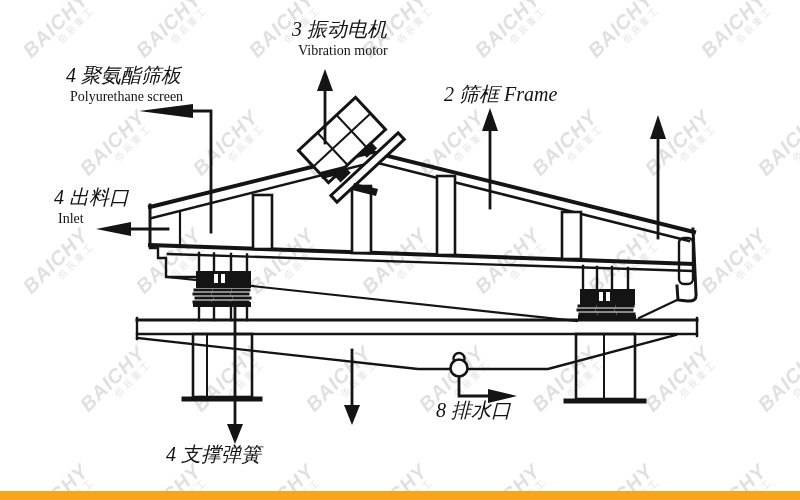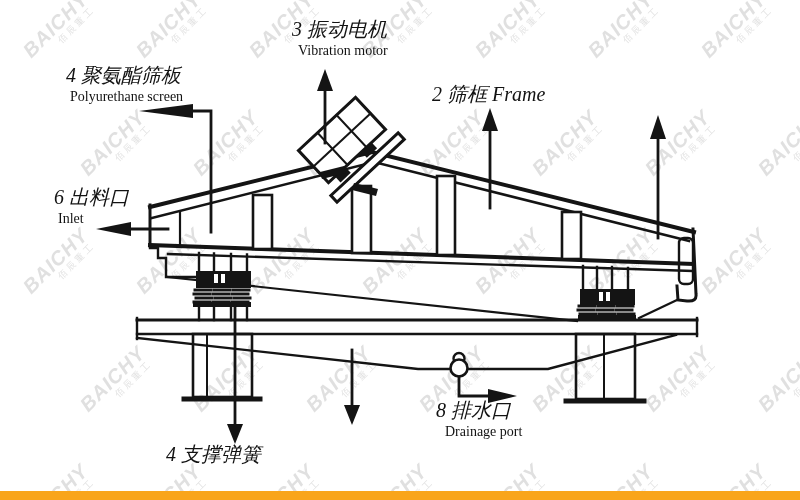--- a/index.html
+++ b/index.html
@@ -288,37 +288,36 @@
           <polygon points="352,425 344,405 360,405" fill="#141414" stroke="none"></polygon>
         </g>
         <g>
           <path d="M459,377 L459,396 L489,396"></path>
           <polygon points="517,396 488,389 488,403" fill="#141414" stroke="none"></polygon>
         </g>
       </g>
     </g>
   </svg>
 
-  <div class="lbl" style="left:432px;top:83px">
+  <div class="lbl" style="left:444px;top:83px">
     <div class="zh">2 筛框 Frame</div>
   </div>
   <div class="lbl" style="left:292px;top:18px">
     <div class="zh">3 振动电机</div>
     <div class="en ind6">Vibration motor</div>
   </div>
   <div class="lbl" style="left:66px;top:64px">
     <div class="zh">4 聚氨酯筛板</div>
     <div class="en ind4">Polyurethane screen</div>
   </div>
   <div class="lbl" style="left:54px;top:186px">
-    <div class="zh">6 出料口</div>
+    <div class="zh">4 出料口</div>
     <div class="en ind4">Inlet</div>
   </div>
   <div class="lbl" style="left:166px;top:443px">
     <div class="zh">4 支撑弹簧</div>
   </div>
   <div class="lbl" style="left:436px;top:399px">
     <div class="zh">8 排水口</div>
-    <div class="en ind8">Drainage port</div>
   </div>
 
   <div id="footer-bar"></div>
 </div>
 
 </body></html>

